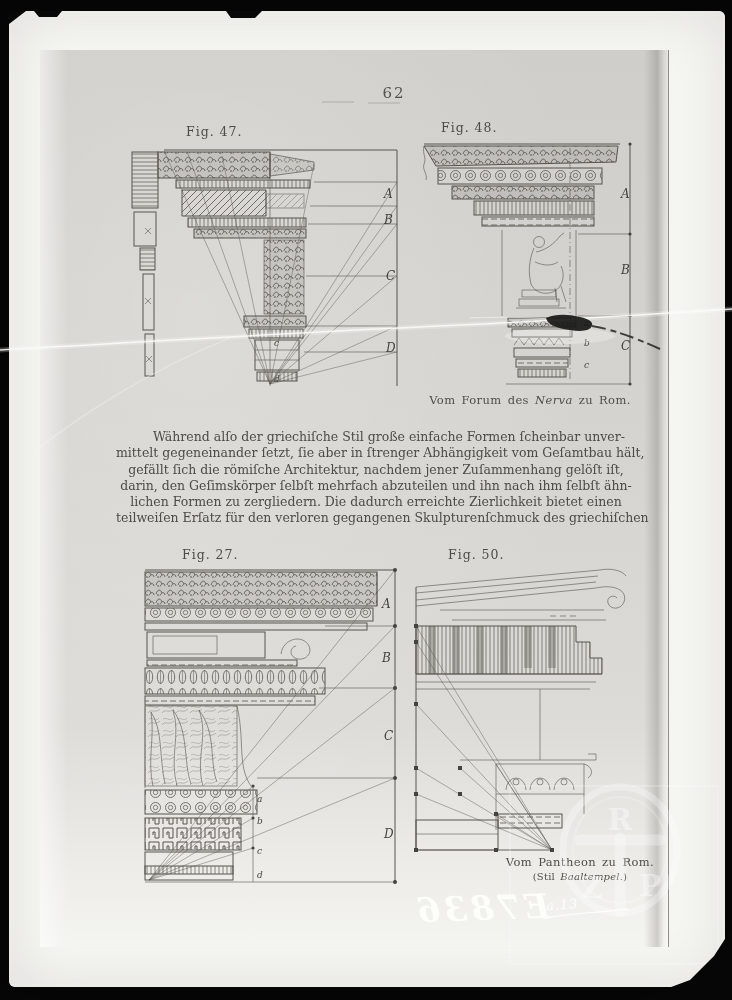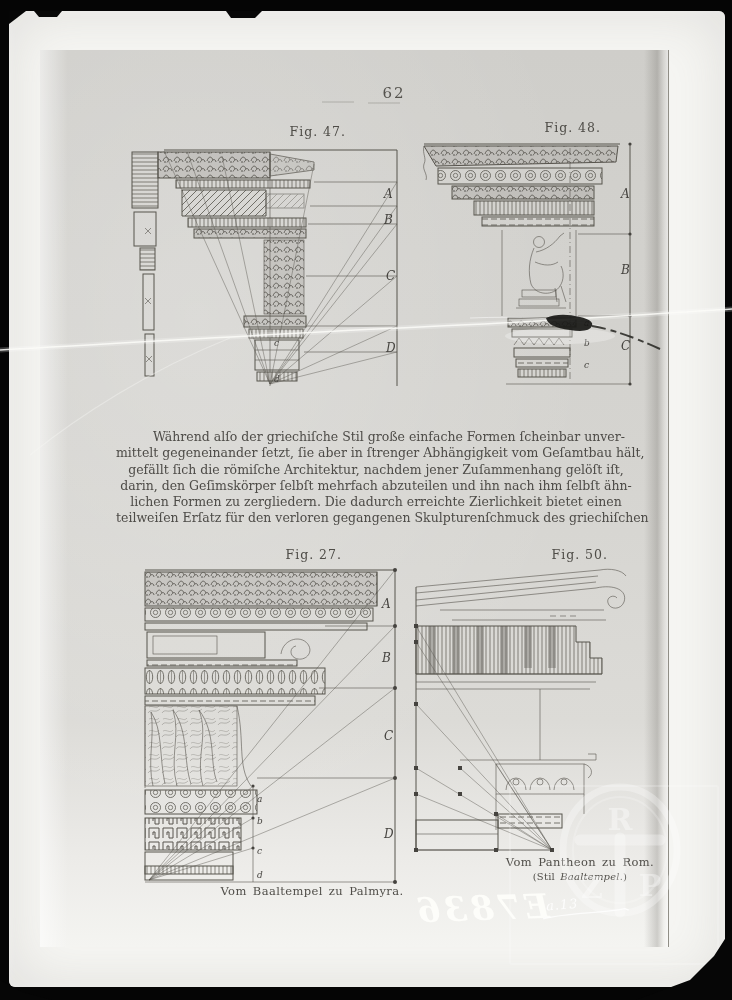--- a/index.html
+++ b/index.html
@@ -15,21 +15,21 @@
         background:
           radial-gradient(ellipse at 25% 30%, rgba(255,255,255,.20), rgba(255,255,255,0) 60%),
           linear-gradient(to bottom,#cfceca 0%, #d5d4d0 45%, #dcdbd7 75%, #ecebe8 90%, #f4f4f1 100%);
         border-right:1px solid #908e86; color:#4b4945;}
   .page::before{content:'';position:absolute;left:0;top:0;width:28px;height:100%;
         background:linear-gradient(to right, rgba(255,255,255,.55), rgba(255,255,255,0));pointer-events:none;}
   .page::after{content:'';position:absolute;right:0;top:0;width:24px;height:100%;
         background:linear-gradient(to right, rgba(0,0,0,0), rgba(96,93,87,.26) 55%, rgba(230,229,225,.25) 82%, rgba(255,255,255,.5));pointer-events:none;}
   .abs{position:absolute;}
   .pgnum{left:314px;top:34px;width:80px;text-align:center;font-size:15px;letter-spacing:2px;color:#55534e;}
-  .figlabel{width:160px;text-align:right;font-size:12.5px;letter-spacing:1px;color:#4e4c47;}
+  .figlabel{width:160px;text-align:left;font-size:12.5px;letter-spacing:1px;color:#4e4c47;}
   .caption{width:320px;text-align:center;font-size:11.5px;letter-spacing:.4px;word-spacing:2px;color:#504e49;}
   .caption .it{font-style:italic;}
   .caption.sub{font-size:10px;letter-spacing:.2px;}
   .bodytext{left:76px;top:379px;width:520px;font-size:12.5px;line-height:16.3px;
         white-space:pre;text-indent:26px;color:#4d4b47;text-align:center;}
   svg.fig{position:absolute;stroke:#57544d;fill:none;stroke-width:1;}
   svg.fig .thin{stroke-width:.6;}
   svg.fig .fan{stroke-width:.55;opacity:.8;}
   svg.fig text{fill:#45433f;stroke:none;font:italic 12px "DejaVu Serif",serif;}
   svg.fig text.sm{font:italic 9px "DejaVu Serif",serif;}
@@ -160,20 +160,21 @@
       <circle class="node" cx="212" cy="178" r="1.6"></circle>
         <circle class="node" cx="212" cy="246" r="1.6"></circle>
       <text x="203" y="60">A</text>
       <text x="203" y="136">B</text>
       <text x="203" y="212">C</text>
       <text class="sm" x="166" y="188">a</text>
       <text class="sm" x="166" y="208">b</text>
       <text class="sm" x="166" y="230">c</text>
     </svg>
 
+    <div class="abs caption" style="left:330px;top:343px"><span>Vom Forum des </span><span class="it">Nerva</span><span> zu Rom.</span></div>
 
     <div class="abs bodytext">Während alſo der griechiſche Stil große einfache Formen ſcheinbar unver-
 mittelt gegeneinander ſetzt, ſie aber in ſtrenger Abhängigkeit vom Geſamtbau hält,
 gefällt ſich die römiſche Architektur, nachdem jener Zuſammenhang gelöſt iſt,
 darin, den Geſimskörper ſelbſt mehrfach abzuteilen und ihn nach ihm ſelbſt ähn-
 lichen Formen zu zergliedern. Die dadurch erreichte Zierlichkeit bietet einen
 teilweiſen Erſatz für den verloren gegangenen Skulpturenſchmuck des griechiſchen</div>
 
     <div class="abs figlabel" style="left:142px;top:497px">Fig. 27.</div>
     <div class="abs figlabel" style="left:408px;top:497px">Fig. 50.</div>
@@ -256,21 +257,20 @@
         <rect x="14" y="230" width="4" height="4"></rect>
           <rect x="14" y="286" width="4" height="4"></rect>
         <rect x="58" y="204" width="4" height="4"></rect>
           <rect x="58" y="230" width="4" height="4"></rect>
         <rect x="94" y="250" width="4" height="4"></rect>
           <rect x="94" y="286" width="4" height="4"></rect>
         <rect x="150" y="286" width="4" height="4"></rect>
       </g>
     </svg>
 
-    <div class="abs caption" style="left:112px;top:834px">Vom Baaltempel zu Palmyra.</div>
     <div class="abs caption" style="left:380px;top:805px">Vom Pantheon zu Rom.</div>
     <div class="abs caption sub" style="left:380px;top:821px"><span>(Stil </span><span class="it">Baaltempel.</span><span>)</span></div>
   </div>
 
   <svg class="watermark" viewBox="0 0 232 240">
     <rect x="10" y="46" width="208" height="178" rx="2" stroke="rgba(255,255,255,.20)" stroke-width="2" fill="none"></rect>
     <ellipse cx="120" cy="110" rx="57" ry="63" stroke="rgba(255,255,255,.30)" stroke-width="7" fill="none"></ellipse>
     <ellipse cx="120" cy="110" rx="47" ry="53" stroke="rgba(255,255,255,.20)" stroke-width="2" fill="none"></ellipse>
     <path d="M80,100 H160" stroke="rgba(255,255,255,.30)" stroke-width="11" stroke-linecap="round" fill="none"></path>
     <path d="M120,98 V172" stroke="rgba(255,255,255,.30)" stroke-width="11" stroke-linecap="round" fill="none"></path>

